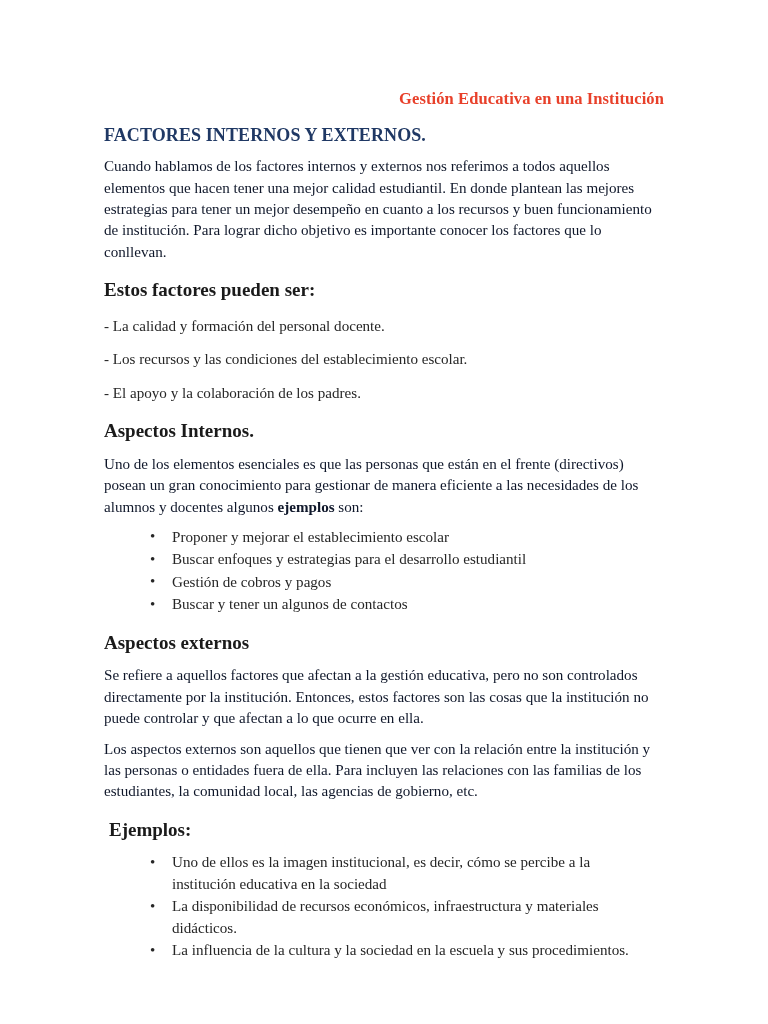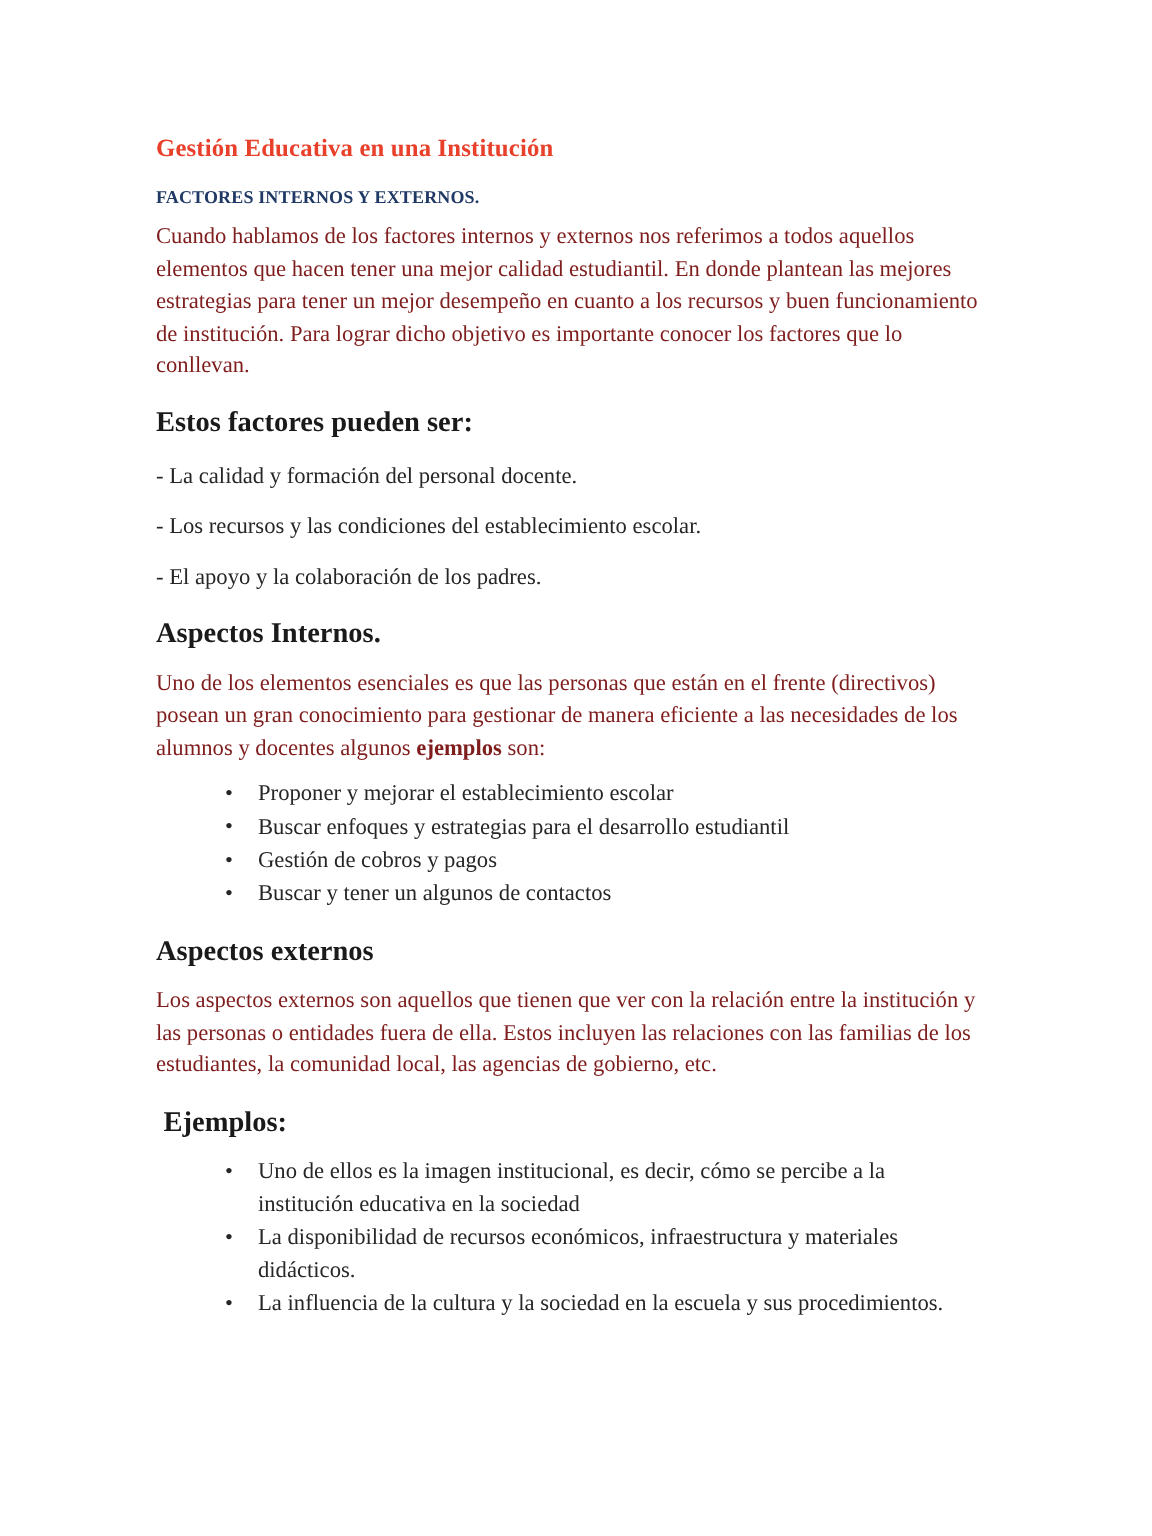--- a/index.html
+++ b/index.html
@@ -21,43 +21,43 @@
     box-sizing: border-box;
     width: 768px;
     height: 1024px;
     background: #ffffff;
     padding: 88px 104px 0 104px;
     position: relative;
   }
 
   .doc-title {
     margin: 0 0 6px 0;
-    text-align: left;
+    text-align: right;
     font-size: 16.5px;
     font-weight: bold;
     line-height: 1.32;
     color: #E8402A;
     letter-spacing: 0.1px;
   }
 
   .doc-subtitle {
     margin: 14px 0 8px 0;
-    font-size: 12px;
+    font-size: 18px;
     font-weight: bold;
     line-height: 1.3;
     color: #1F3864;
     letter-spacing: 0.1px;
   }
 
   p.para {
     margin: 9px 0 9px 0;
     font-size: 15.1px;
     line-height: 1.42;
     text-align: left;
-    color: #7f1d1d;
+    color: #0f172a;
   }
 
   p.para .em-bold {
     font-weight: bold;
   }
 
   .sec-head {
     margin: 14px 0 9px 0;
     font-size: 19px;
     font-weight: bold;
@@ -128,22 +128,23 @@
 
   <ul class="bullets">
     <li>Proponer y mejorar el establecimiento escolar</li>
     <li>Buscar enfoques y estrategias para el desarrollo estudiantil</li>
     <li>Gestión de cobros y pagos</li>
     <li>Buscar y tener un algunos de contactos</li>
   </ul>
 
   <p class="sec-head">Aspectos externos</p>
 
+  <p class="para">Se refiere a aquellos factores que afectan a la gestión educativa, pero no son controlados directamente por la institución. Entonces, estos factores son las cosas que la institución no puede controlar y que afectan a lo que ocurre en ella.</p>
 
-  <p class="para">Los aspectos externos son aquellos que tienen que ver con la relación entre la institución y las personas o entidades fuera de ella. Estos incluyen las relaciones con las familias de los estudiantes, la comunidad local, las agencias de gobierno, etc.</p>
+  <p class="para">Los aspectos externos son aquellos que tienen que ver con la relación entre la institución y las personas o entidades fuera de ella. Para incluyen las relaciones con las familias de los estudiantes, la comunidad local, las agencias de gobierno, etc.</p>
 
   <p class="sec-head indented">Ejemplos:</p>
 
   <ul class="bullets wide">
     <li>Uno de ellos es la imagen institucional, es decir, cómo se percibe a la institución educativa en la sociedad</li>
     <li>La disponibilidad de recursos económicos, infraestructura y materiales didácticos.</li>
     <li>La influencia de la cultura y la sociedad en la escuela y sus procedimientos.</li>
   </ul>
 
 </div>

